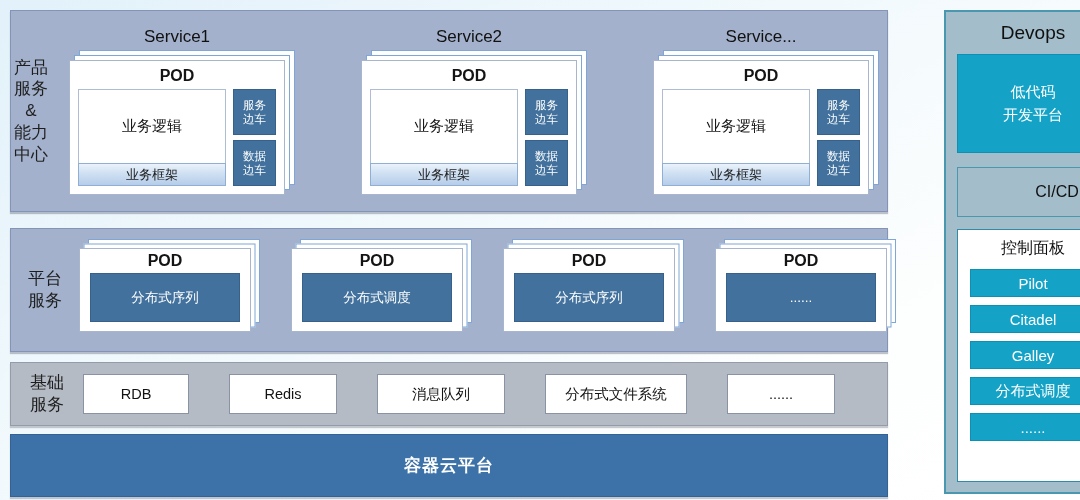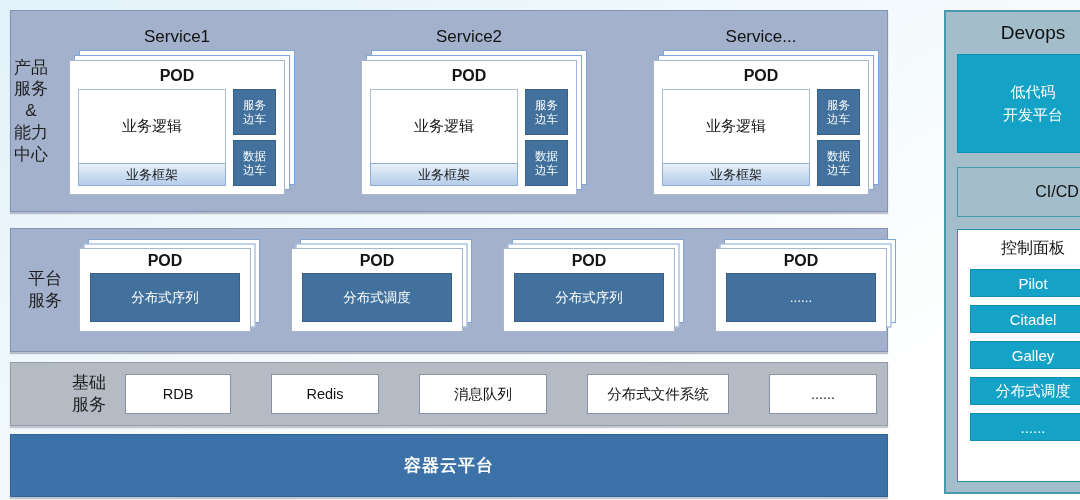--- a/index.html
+++ b/index.html
@@ -18,21 +18,20 @@
     height:202px; background:#a3b1cc; border:1px solid #8494b6;
     box-shadow:0 2px 1px rgba(110,120,140,.45);
   }
   .band-platform {
     margin-top:16px; height:124px; background:#a3b1cc; border:1px solid #8494b6;
     box-shadow:0 2px 1px rgba(110,120,140,.45);
   }
   .band-basic {
     margin-top:10px; height:64px; background:#b5bbc5; border:1px solid #959ca9;
     box-shadow:0 2px 1px rgba(120,125,135,.4);
-    padding-left:42px;
   }
   .band-label {
     width:72px; display:flex; align-items:center; justify-content:center;
     font-size:17px; line-height:1.28; color:#1e1e1e; text-align:center; font-weight:500;
   }
   .band-content { flex:1; display:flex; justify-content:flex-start; align-items:center;gap:40px; }
 
   
   .service { width:252px; display:flex; flex-direction:column; align-items:center; }
   .service-title { font-size:17px; color:#111; margin-bottom:13px; }

